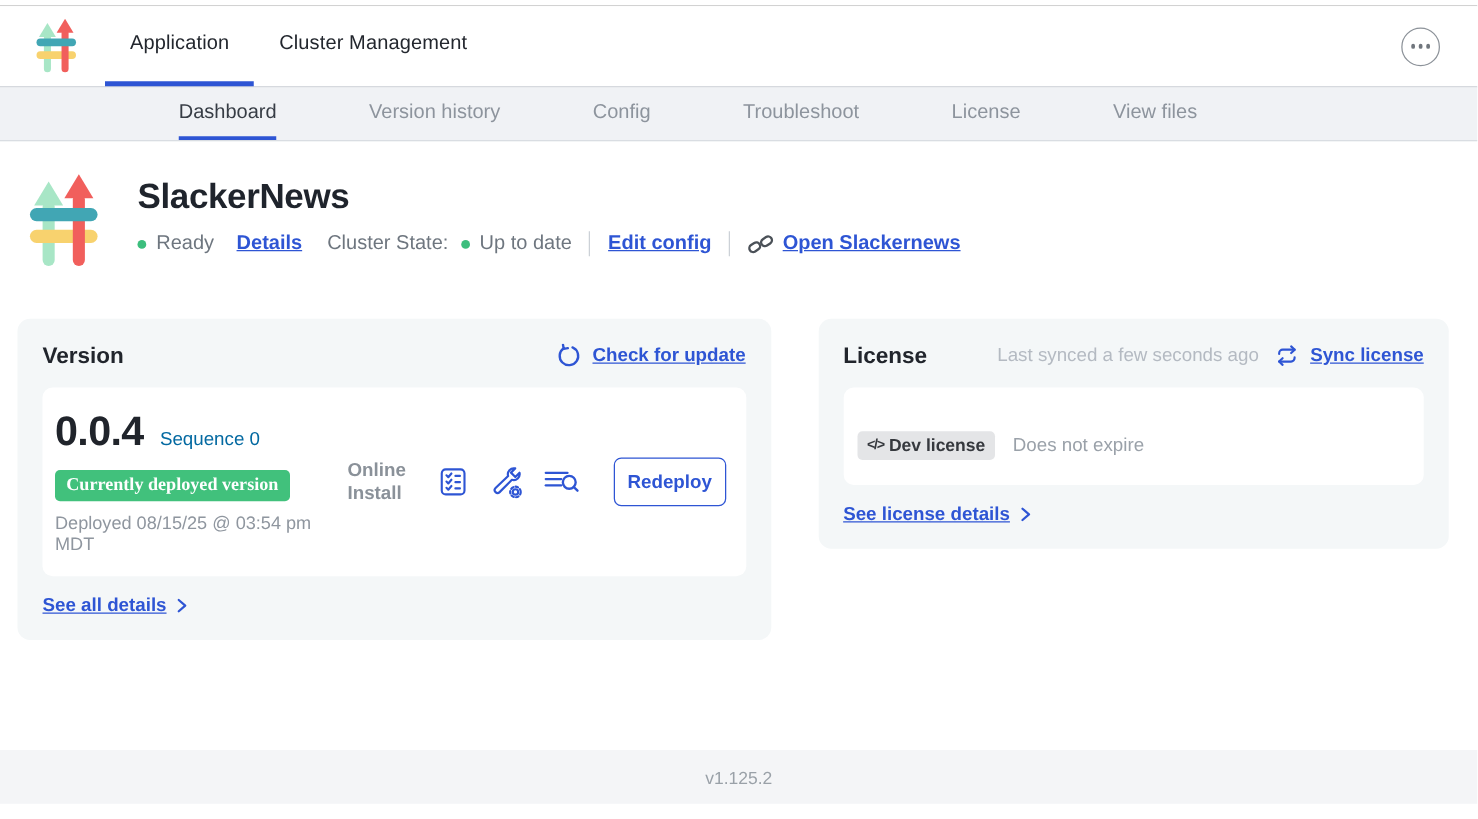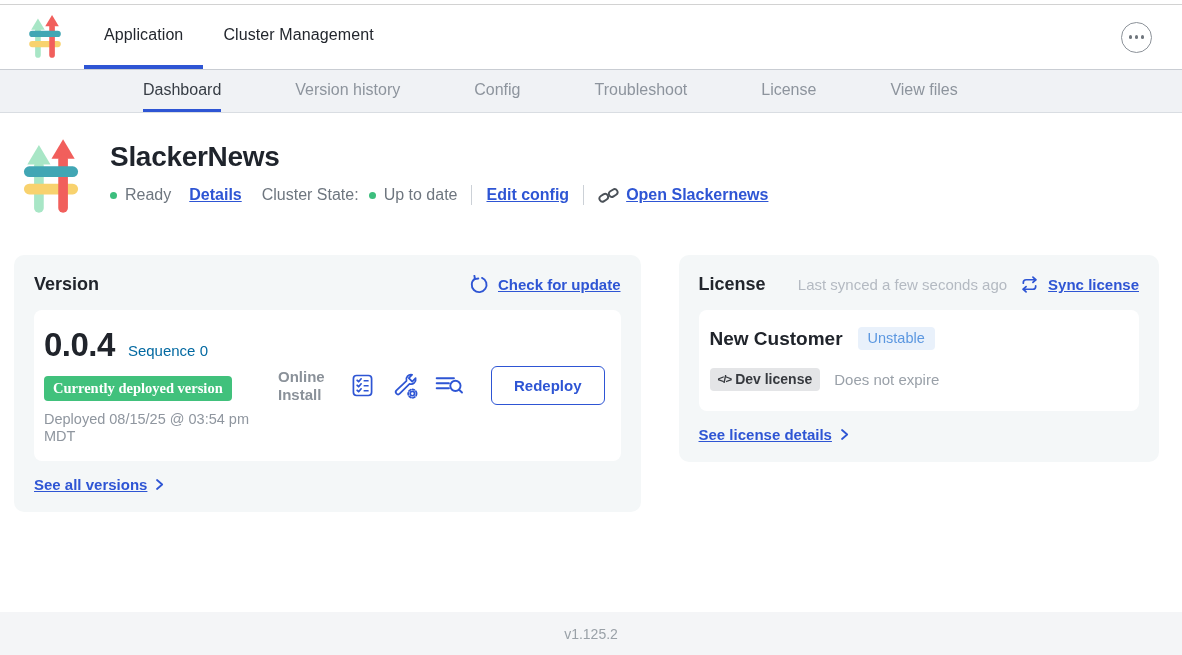--- a/index.html
+++ b/index.html
@@ -91,21 +91,21 @@
     background:#41c17c; color:#fff; font-size:14.5px; font-weight:600;
     padding:4px 9px; border-radius:4px;font-family:Liberation Serif, serif;
   }
   .deployed-at { margin-top:10px; font-size:14.5px; color:#8f969f; max-width:215px; line-height:1.2; }
   .v-right { display:flex; align-items:center; gap:17px; margin-left:2px; }
   .install-type { width:55px; font-size:15px; font-weight:600; color:#8a9199; line-height:1.22; }
   .icon-blue { color:#2e55d4; display:flex; align-items:center; cursor:pointer; }
   .redeploy-btn {
     margin-left:10px; background:#fff; border:1px solid #2e55d4; border-radius:6px;
     color:#2e55d4; font-size:15px; font-weight:700; font-family:inherit;
-    padding:10px 22px; cursor:pointer;
+    padding:10px 10px; cursor:pointer;
   }
   .see-link { display:inline-flex; align-items:center; gap:7px; margin-top:15px; font-size:15px; }
   .see-link .chev { color:#2e55d4; display:flex; }
 
   
   .license-inner { padding:17px 18px 20px 11px; }
   .cust-row { display:flex; align-items:center; gap:15px; }
   .customer-name { font-size:19px; font-weight:600; color:#20242b; }
   .channel-badge {
     background:#e9f1fb; color:#5b97e0; font-size:14.5px;
@@ -115,21 +115,21 @@
   .type-badge {
     background:#e4e5e7; border-radius:4px; padding:3px 8px 4px;
     display:flex; align-items:center; gap:4px;
     font-size:14px; font-weight:600; color:#36393e;
   }
   .code-glyph { font-size:11.5px; font-weight:700; letter-spacing:-1px; color:#36393e; }
   .expiry { font-size:15px; color:#9aa1a9; }
 
   
   .footer {
-    position:absolute; left:0; right:0; bottom:0; height:43px;
+    position:absolute; left:0; right:0; bottom:12px; height:43px;
     background:#f4f5f7; display:flex; align-items:center; justify-content:center;
     font-size:14px; color:#9aa1a8;
   }
 </style>
 </head>
 <body>
 
 <div class="top-strip"></div>
 
 <div class="top-nav">
@@ -254,21 +254,21 @@
             <line x1="1.5" y1="13.5" x2="12.5" y2="13.5"></line>
             <circle cx="18.3" cy="11.3" r="4.6"></circle>
             <line x1="21.6" y1="14.8" x2="24.2" y2="17.3"></line>
           </svg>
         </span>
         <button class="redeploy-btn">Redeploy</button>
       </div>
     </div>
 
     <a class="link see-link">
-      <span>See all versions</span>
+      <span>See all details</span>
       <span class="chev">
         <svg width="11" height="13" viewBox="0 0 11 13" fill="none" stroke="currentColor" stroke-width="1.8" stroke-linecap="round" stroke-linejoin="round">
           <polyline points="3,2 8.2,6.5 3,11"></polyline>
         </svg>
       </span>
     </a>
   </div>
 
   <div class="card">
     <div class="card-head">
@@ -279,24 +279,20 @@
           <path d="M3.5 8.6 V8 a3 3 0 0 1 3-3 H16.5"></path>
           <polyline points="13.6,2.2 16.6,5 13.6,7.8"></polyline>
           <path d="M16.5 11.4 v0.6 a3 3 0 0 1-3 3 H3.5"></path>
           <polyline points="6.4,12.2 3.4,15 6.4,17.8"></polyline>
         </svg>
         <a class="link">Sync license</a>
       </div>
     </div>
 
     <div class="inner-card license-inner">
-      <div class="cust-row">
-        <span class="customer-name">New Customer</span>
-        <span class="channel-badge">Unstable</span>
-      </div>
       <div class="lic-row">
         <span class="type-badge">
           <span class="code-glyph">&lt;/&gt;</span>
           <span>Dev license</span>
         </span>
         <span class="expiry">Does not expire</span>
       </div>
     </div>
 
     <a class="link see-link">

